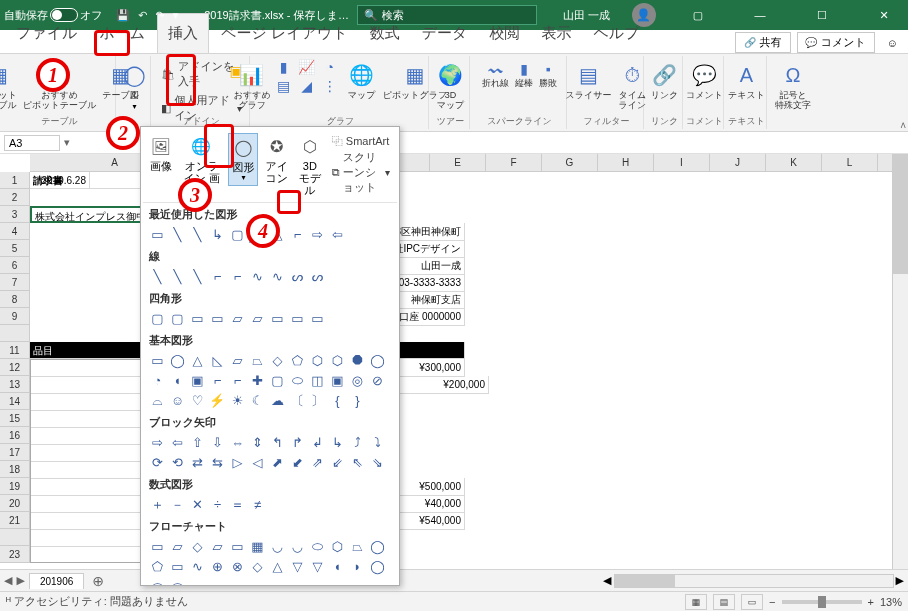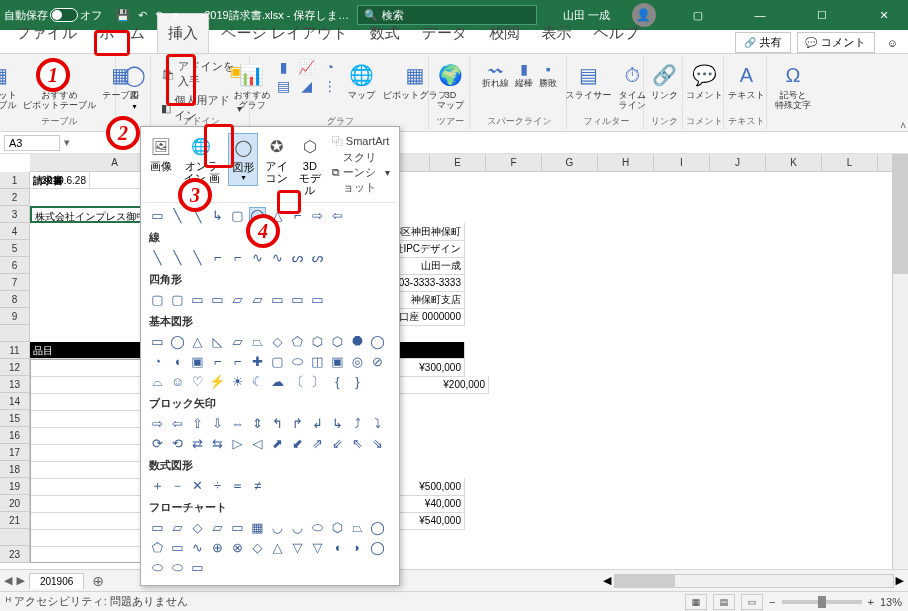--- a/index.html
+++ b/index.html
@@ -389,20 +389,21 @@
       </div>
     <div style="display:flex;flex-direction:column;gap:1px">
       <div class="rsmall">
           <span>⿻</span>
           <span>SmartArt</span>
         </div>
       <div class="rsmall"><span>⧉</span><span>スクリーンショット</span> ▾</div>
     </div>
   </div>
 
+  <div class="sp-cat">最近使用した図形</div>
   <div class="sp-grid">
     <span class="sp-shape">▭</span>
       <span class="sp-shape">╲</span>
       <span class="sp-shape">╲</span>
       <span class="sp-shape">↳</span>
       <span class="sp-shape">▢</span>
       <span class="sp-shape" style="background:#d0e4f5;border:1px solid #7fb3dc">◯</span>
       <span class="sp-shape">△</span>
       <span class="sp-shape">⌐</span>
       <span class="sp-shape">⇨</span>

